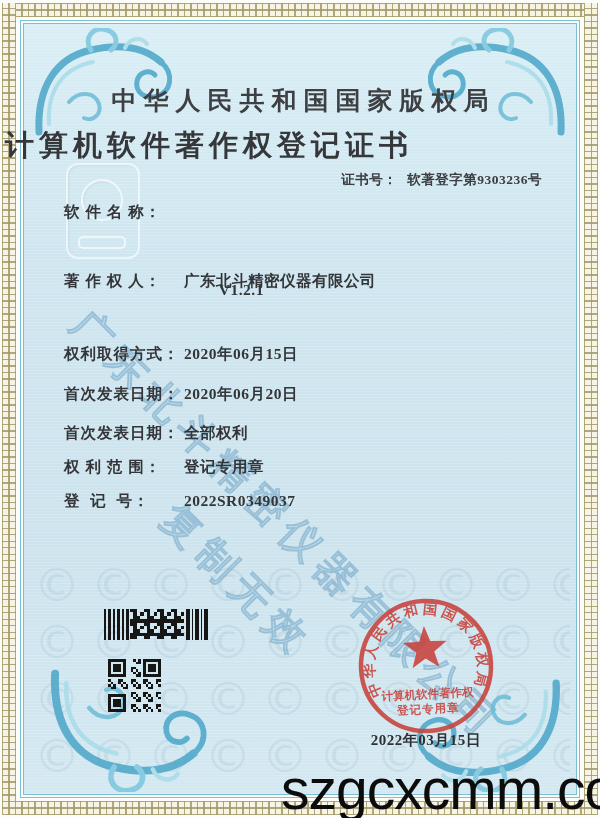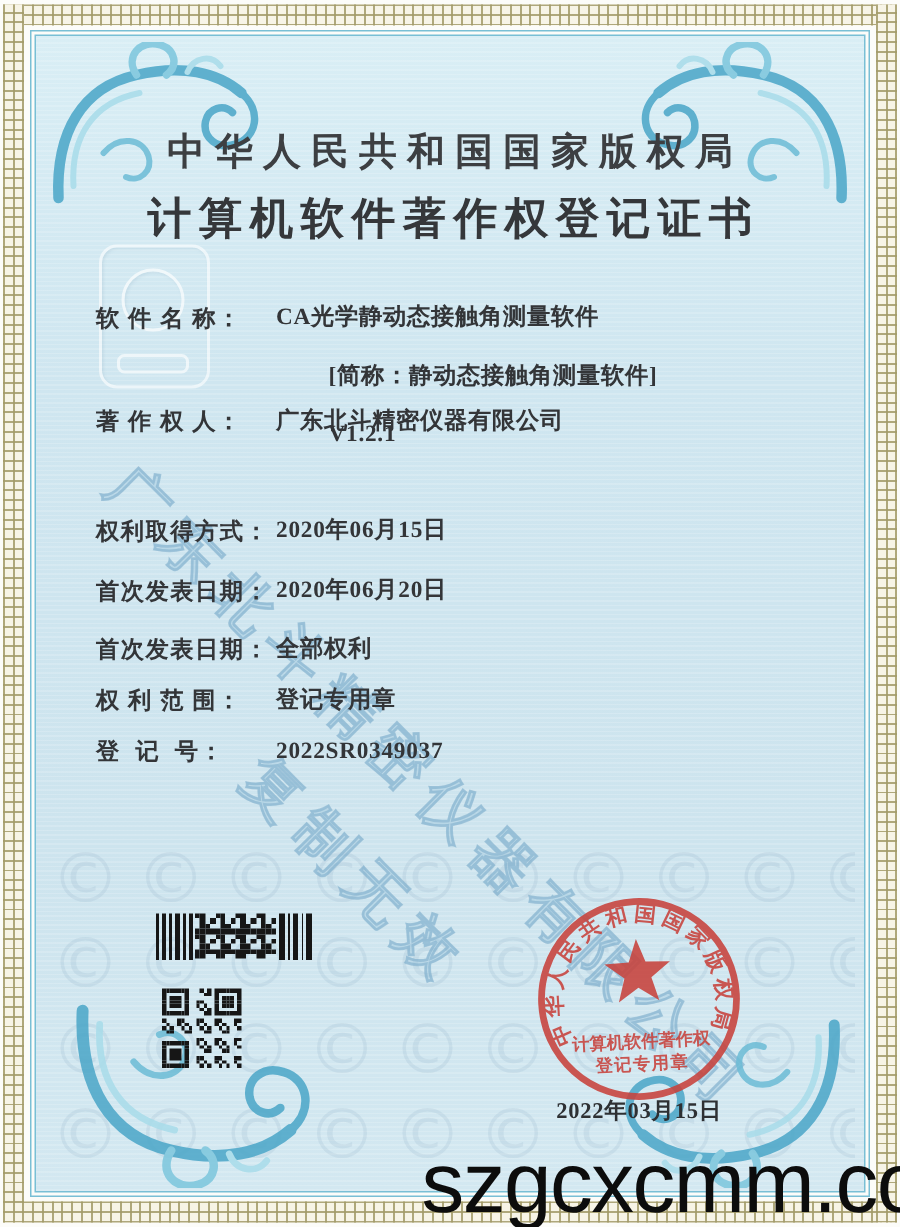--- a/index.html
+++ b/index.html
@@ -62,21 +62,21 @@
   .c-tl{left:28px; top:28px; width:160px; height:110px;}
   .c-tr{right:28px; top:28px; width:160px; height:110px; transform:scaleX(-1);}
   .c-bl{left:26px; bottom:26px; width:215px; height:125px; transform:scaleY(-1);}
   .c-br{right:26px; bottom:26px; width:180px; height:115px; transform:scale(-1,-1);}
   
   .authority{
     position:absolute; z-index:4; left:0; right:0; top:84px; text-align:center;
     font-size:25px; font-weight:700; letter-spacing:7px; color:#3d3f42; text-indent:7px;
   }
   .title{
-    position:absolute; z-index:4; left:0; right:0; top:126px; text-align:center;
+    position:absolute; z-index:4; left:0; right:0; top:126px; 
     font-size:29px; font-weight:700; letter-spacing:5px; color:#35373a; text-indent:5px;
   }
   .certno{
     position:absolute; z-index:4; right:58px; top:171px;
     font-size:13.5px; font-weight:700; letter-spacing:.5px; color:#3b3d40;
   }
   .certno .lbl{margin-right:10px;}
   .rows{position:absolute; z-index:4; left:0; top:0; width:100%;}
   .row{position:absolute; left:64px; font-size:15.5px; font-weight:700; color:#333538;}
   .row .lbl{position:absolute; left:0; top:0; white-space:pre; letter-spacing:1px;}
@@ -218,26 +218,29 @@
       <path d="M128,34 c14,12 10,30 -4,34 c-12,4 -22,-4 -20,-15 c2,-9 12,-12 18,-6" stroke="#4aa6c8" stroke-width="5"></path>
       <path d="M58,22 c-8,-12 2,-24 16,-20 c10,3 12,14 4,20" stroke="#7cc6dd" stroke-width="5"></path>
       <path d="M16,96 c-2,-34 14,-56 44,-62" stroke="#a8dcea" stroke-width="4"></path>
       <path d="M92,20 c4,-10 16,-12 22,-4" stroke="#a8dcea" stroke-width="4"></path>
       <path d="M36,74 c10,-12 26,-10 30,2 c3,10 -6,18 -15,14" stroke="#6cbcd6" stroke-width="4"></path>
     </g>
   </svg>
 
   <div class="authority">中华人民共和国国家版权局</div>
   <div class="title">计算机软件著作权登记证书</div>
+  <div class="certno">
+    <span class="lbl">证书号：</span><span>软著登字第9303236号</span>
+  </div>
 
   <div class="rows">
     <div class="row r0">
       <span class="lbl">软 件 名 称：</span>
-      <span class="val"><span>CA光学静动态接触角测量软件</span><br>
-        <span>[简称：静动态接触角测量软件]</span><br>
+      <span class="val"><br>
+        <br>
         <span>V1.2.1</span></span>
     </div>
     <div class="row r1">
       <span class="lbl">著 作 权 人：</span>
       <span class="val">广东北斗精密仪器有限公司</span>
     </div>
     <div class="row r2">
       <span class="lbl">权利取得方式：</span>
       <span class="val">2020年06月15日</span>
     </div>

